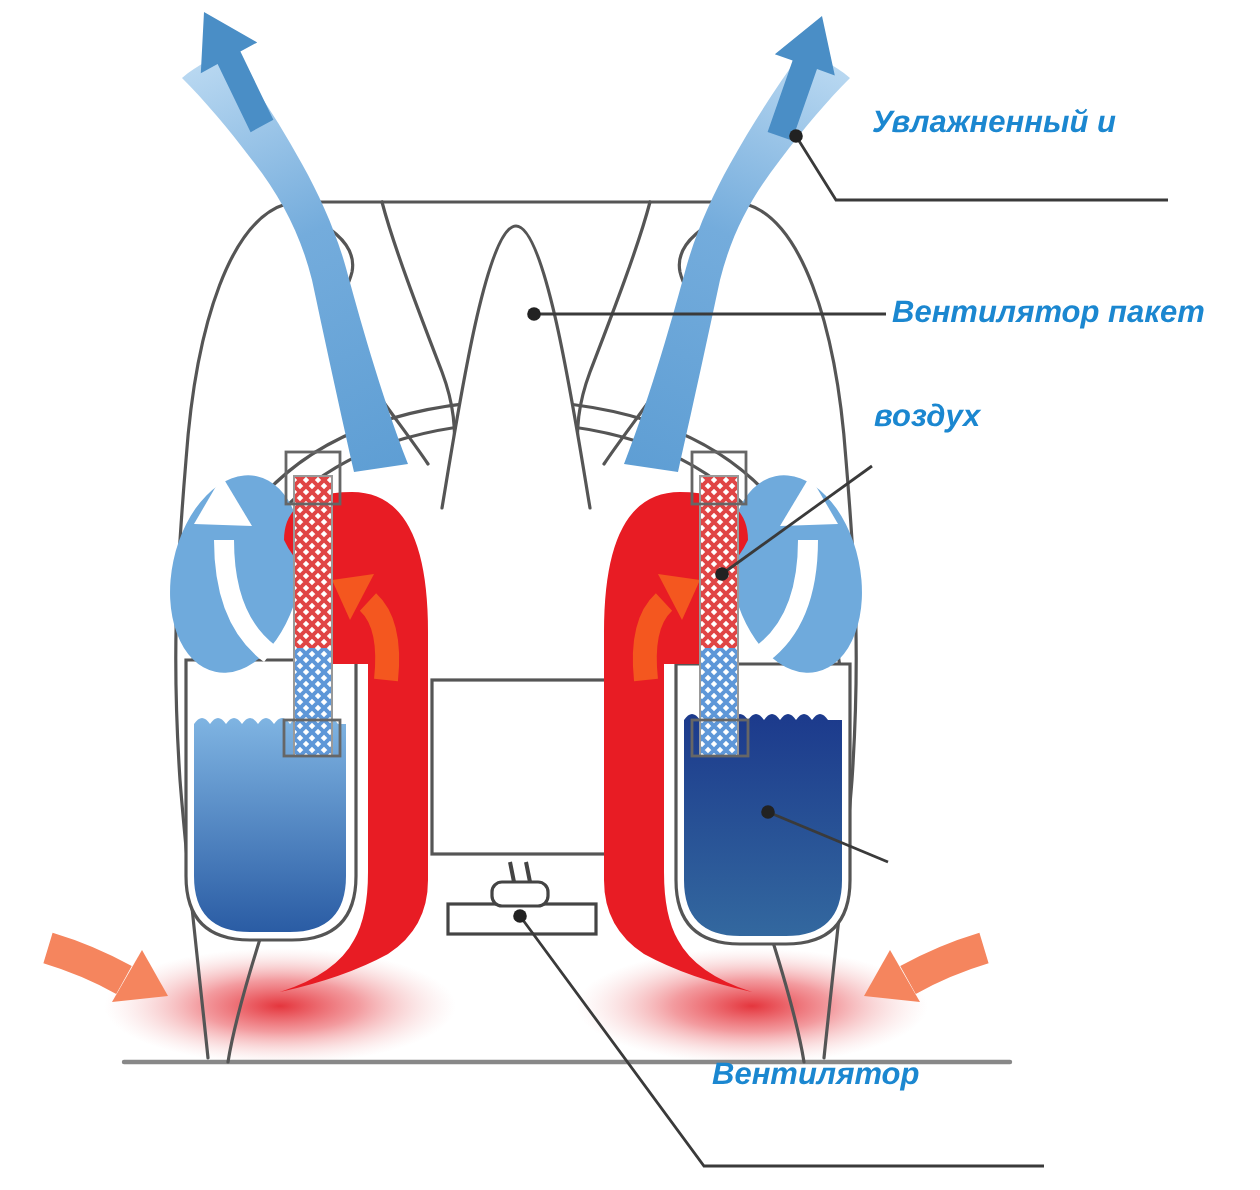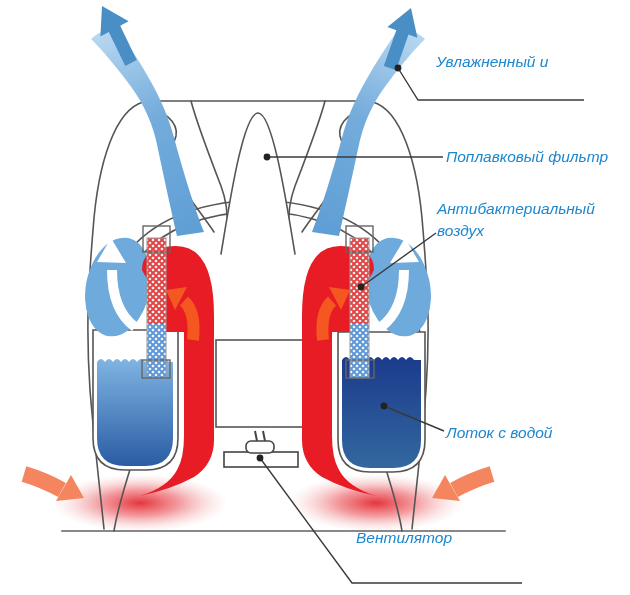--- a/index.html
+++ b/index.html
@@ -1,19 +1,19 @@
 <!DOCTYPE html>
 <html><head>
 <meta charset="utf-8">
 <style>
   html,body{margin:0;padding:0;background:#fff;}
   #stage{position:relative;width:630px;height:595px;background:#fff;overflow:hidden;
          font-family:"Liberation Sans",sans-serif;}
   #diagram{position:absolute;left:0;top:0;}
-  .lbl{position:absolute;color:#1b87d0;font-weight:normal;font-style:italic;
+  .lbl{position:absolute;color:#1b87d0;font-weight:bold;font-style:italic;
        font-size:15.5px;line-height:22px;white-space:nowrap;}
 </style>
 </head>
 <body>
 <div id="stage">
 
 <svg id="diagram" width="630" height="595" viewBox="0 0 630 595">
   <defs>
     <radialGradient id="glow" cx="50%" cy="50%" r="50%">
       <stop offset="0%" stop-color="#e2242c" stop-opacity="0.92"></stop>
@@ -158,21 +158,19 @@
     <circle cx="267" cy="157" r="3.4"></circle>
     <circle cx="361" cy="287" r="3.4"></circle>
     <circle cx="384" cy="406" r="3.4"></circle>
     <circle cx="260" cy="458" r="3.4"></circle>
   </g>
 </svg>
 
 <div class="lbl" style="left:436px;top:51px;">
   <div>Увлажненный и</div>
 </div>
-<div class="lbl" style="left:446px;top:146px;">Поплавковый фильтр</div>
+<div class="lbl" style="left:446px;top:146px;">Вентилятор пакет</div>
 <div class="lbl" style="left:437px;top:198px;">
-  <div>Антибактериальный</div>
   <div>воздух</div>
 </div>
-<div class="lbl" style="left:446px;top:422px;">Лоток с водой</div>
 <div class="lbl" style="left:356px;top:527px;">Вентилятор</div>
 
 </div>
 
 </body></html>

